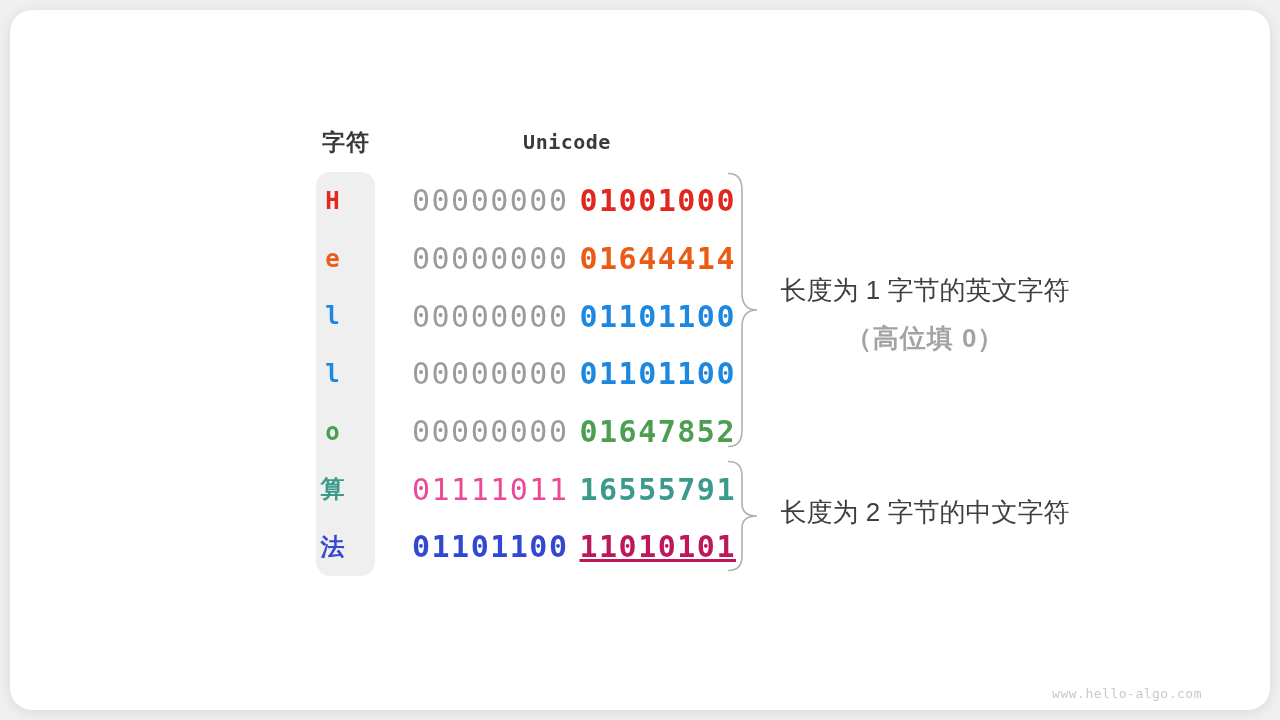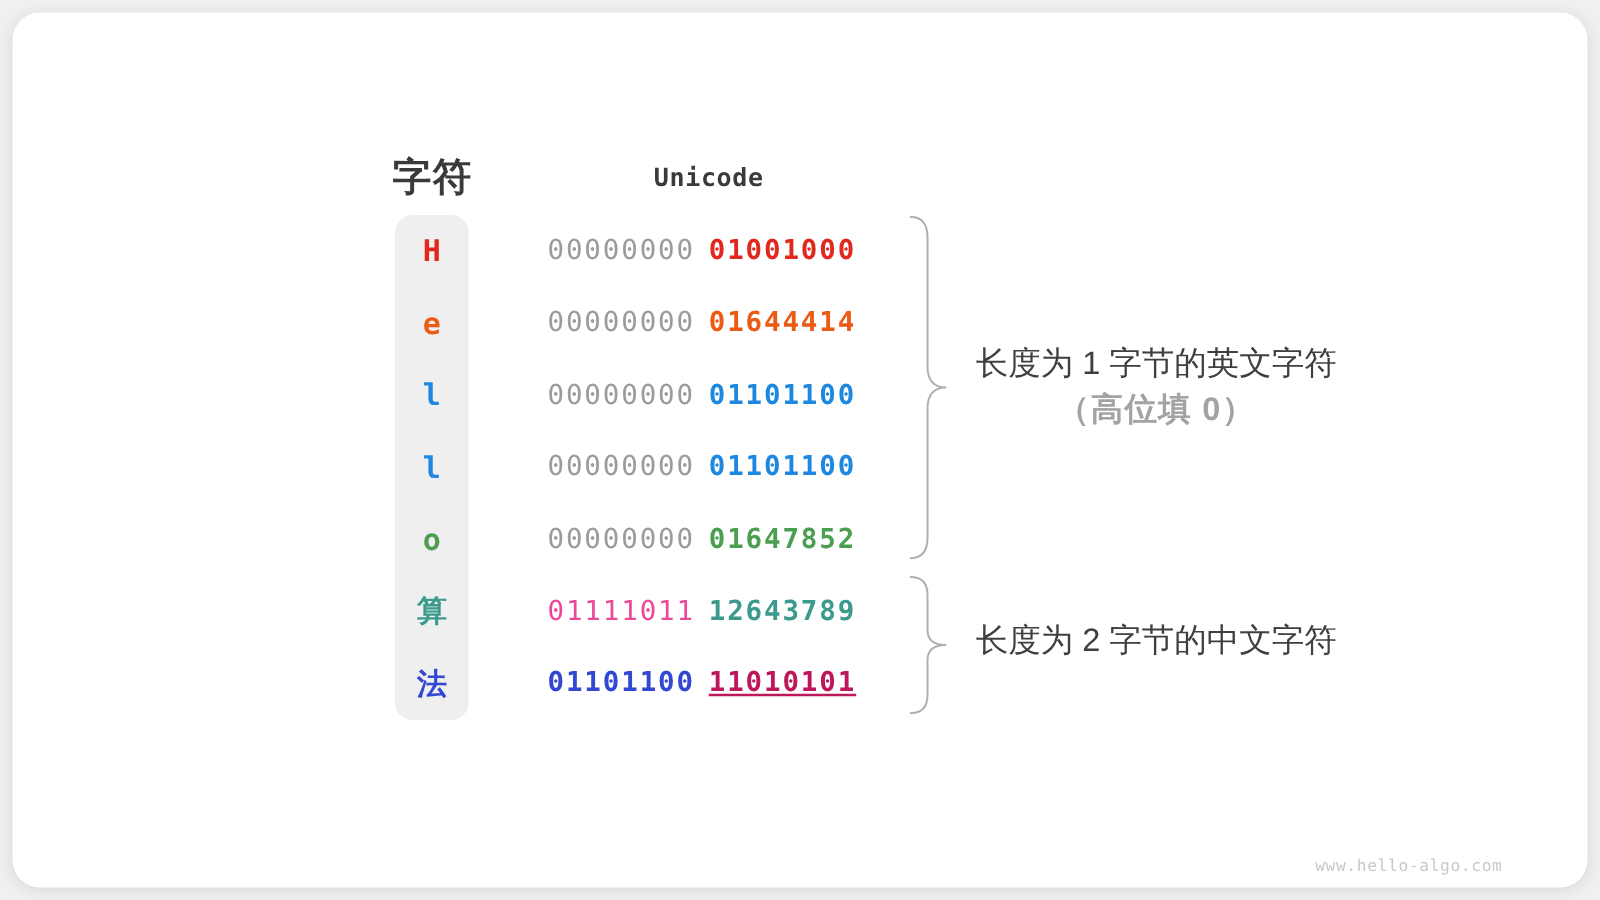--- a/index.html
+++ b/index.html
@@ -12,21 +12,21 @@
   }
   .card{
     position:absolute;left:10px;top:10px;width:1260px;height:700px;
     background:#ffffff;border-radius:22px;
     box-shadow:0 2px 14px rgba(0,0,0,0.10);
   }
   .col-header{
     position:absolute;top:116px;height:32px;line-height:32px;
     color:#3a3a3a;font-weight:700;text-align:center;
   }
-  .char-header{left:300px;width:72px;font-size:31px;letter-spacing:1px;}
+  .char-header{left:300px;width:72px;font-size:23px;letter-spacing:1px;}
   .unicode-header{
     left:457px;width:200px;font-size:20px;
     font-family:"DejaVu Sans Mono",monospace;letter-spacing:0.5px;
   }
   .char-pill{
     position:absolute;left:306px;top:162px;width:59px;height:404px;
     background:#efefef;border-radius:14px;
   }
   .rows{
     position:absolute;left:306px;top:162px;width:420px;height:404px;
@@ -34,33 +34,33 @@
   }
   .row{display:flex;align-items:center;height:57.7px;}
   .char{
     width:59px;text-align:center;
     font-family:"DejaVu Sans Mono","Liberation Sans",sans-serif;
     font-weight:700;font-size:24px;
   }
   .bin{
     margin-left:63px;white-space:nowrap;
     font-family:"DejaVu Sans Mono",monospace;
-    font-size:22px;letter-spacing:1.5px;
+    font-size:30px;letter-spacing:1.5px;
   }
   .byte.b1{margin-right:11px;}
   .brace{position:absolute;}
   .brace path{fill:none;stroke:#b0b0b0;stroke-width:1.6;stroke-linecap:round;}
   .note{
     position:absolute;left:755px;width:320px;text-align:center;
     color:#3f3f3f;font-size:26px;line-height:32px;
   }
   .note-1{top:264px;}
   .note-2{top:486px;}
   .note .sub{
-    display:block;color:#a3a3a3;font-weight:700;margin-top:5px;
+    display:block;color:#a3a3a3;font-weight:700;margin-top:16px;
     letter-spacing:1px;
   }
   .watermark{
     position:absolute;right:68px;top:676px;
     font-family:"DejaVu Sans Mono",monospace;
     font-size:13px;color:#c9c9c9;letter-spacing:0.5px;
   }
 </style>
 </head>
 <body>
@@ -105,21 +105,21 @@
   <div class="row">
     <span class="char" style="color: rgb(76, 158, 80);">o</span>
     <span class="bin">
       <span class="byte b1" style="color: rgb(155, 155, 155); font-weight: 400;">00000000</span><span class="byte b2" style="color: rgb(76, 158, 80); font-weight: 700;">01647852</span>
     </span>
   </div>
 
   <div class="row">
     <span class="char" style="color: rgb(59, 154, 140);">算</span>
     <span class="bin">
-      <span class="byte b1" style="color: #ec4899; font-weight: 400;">01111011</span><span class="byte b2" style="color: rgb(59, 154, 140); font-weight: 700;">12643789</span>
+      <span class="byte b1" style="color: #ec4899; font-weight: 400;">01111011</span><span class="byte b2" style="color: rgb(59, 154, 140); font-weight: 700;">16555791</span>
     </span>
   </div>
 
   <div class="row">
     <span class="char" style="color: rgb(51, 72, 210);">法</span>
     <span class="bin">
       <span class="byte b1" style="color: rgb(51, 72, 210); font-weight: 700;">01101100</span><span class="byte b2" style="color: #be185d; font-weight: 700; text-decoration: underline;">11010101</span>
     </span>
   </div>
 </div>

